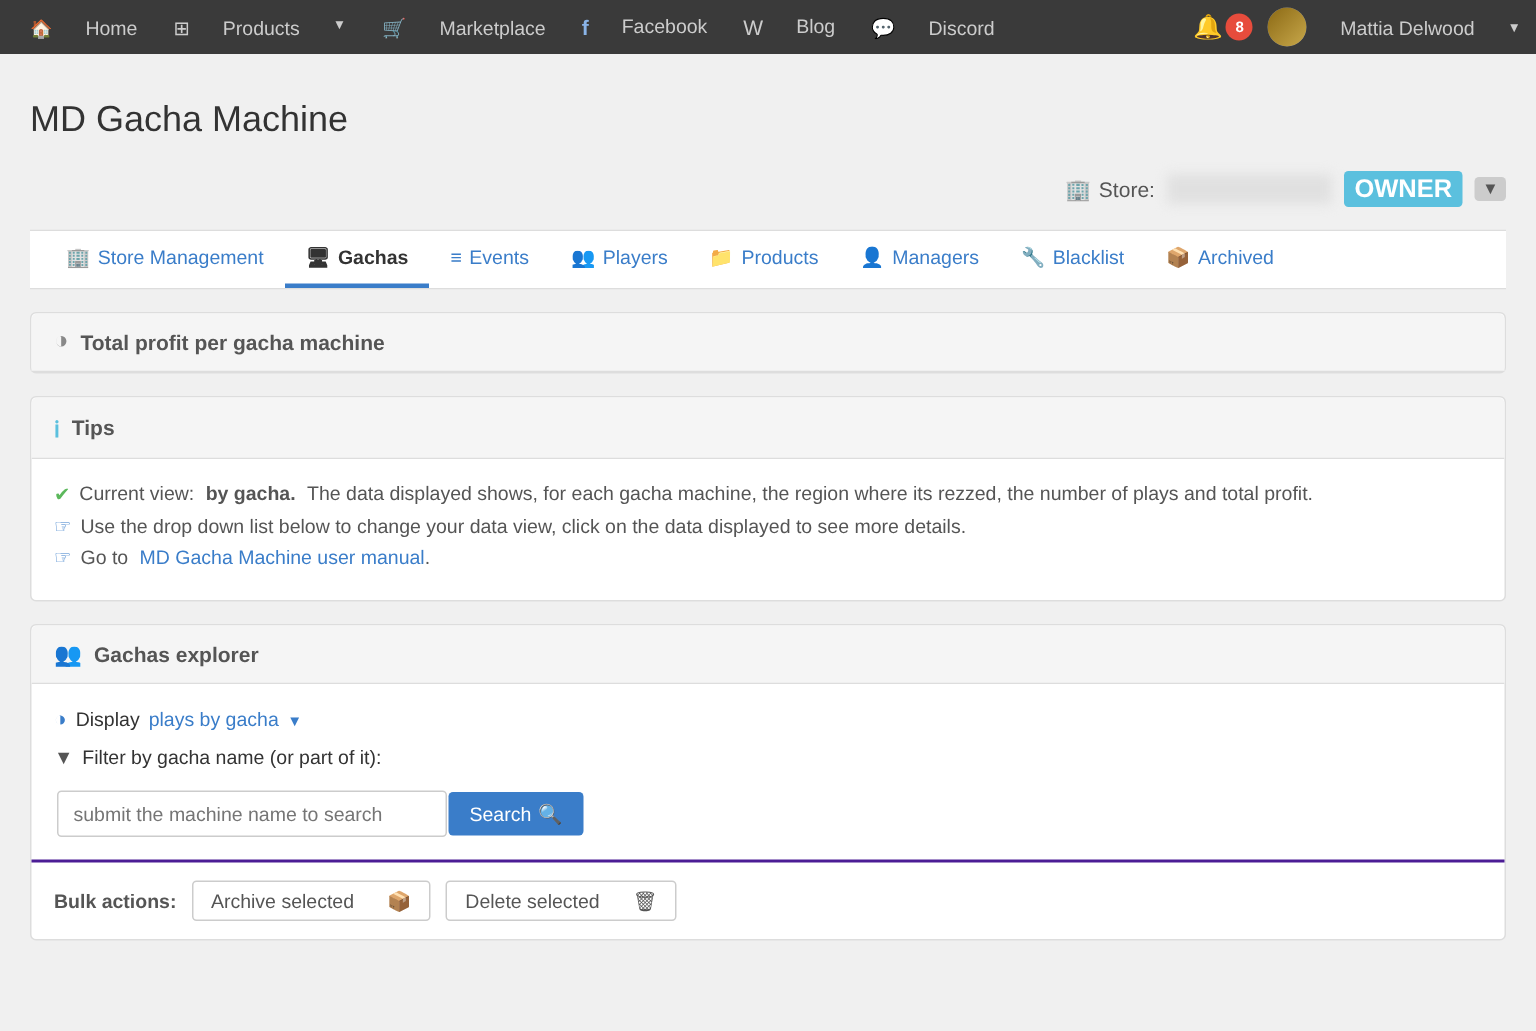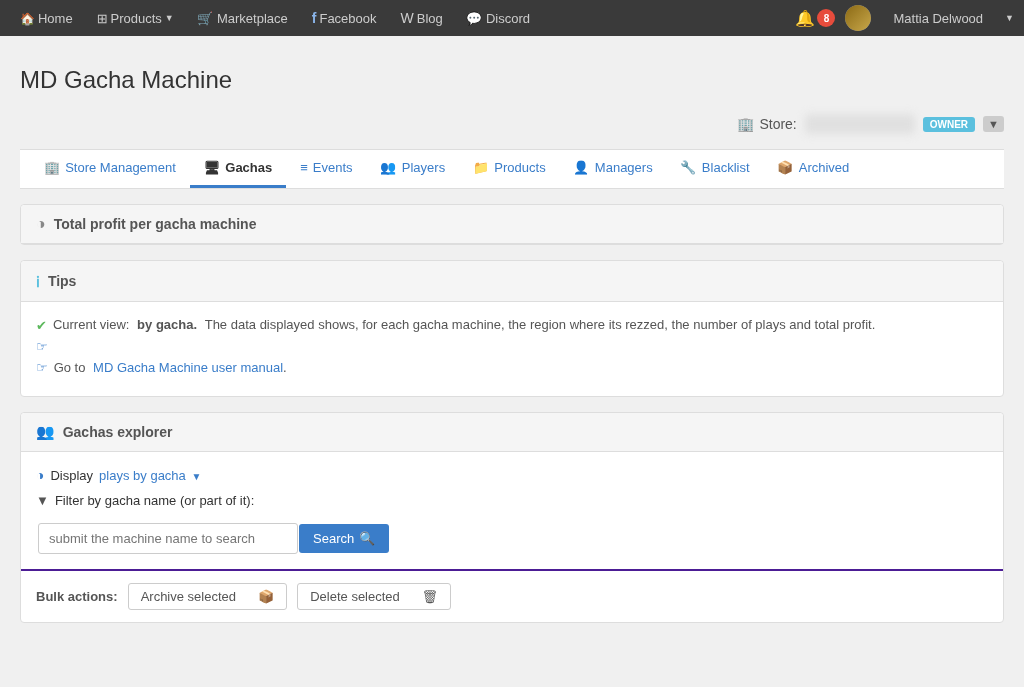--- a/index.html
+++ b/index.html
@@ -14,22 +14,22 @@
       padding: 0 10px;
       height: 36px;
     }
     .topnav-left { display: flex; align-items: center; flex: 1; gap: 4px; }
     .topnav-item {
       color: #ccc;
       text-decoration: none;
       padding: 6px 10px;
       font-size: 13px;
       display: flex;
-      align-items: center;
-      gap: 3px;
+      align-items: flex-start;
+      gap: 22px;
       cursor: pointer;
       border-radius: 3px;
     }
     .topnav-right { display: flex; align-items: center; gap: 10px; }
     .notif-bell {
       position: relative;
       cursor: pointer;
       display: flex;
       align-items: center;
     }
@@ -96,21 +96,21 @@
       background: #e0e0e0;
       width: 110px;
       height: 20px;
       border-radius: 3px;
       filter: blur(4px);
       display: inline-block;
     }
     .owner-badge {
       background: #5bc0de;
       color: white;
-      font-size: 10px;
+      font-size: 17px;
       font-weight: bold;
       padding: 2px 7px;
       border-radius: 3px;
       text-align: center;
     }
     .store-dropdown-btn {
       background: #ccc;
       border: none;
       cursor: pointer;
       padding: 2px 5px;
@@ -363,20 +363,21 @@
         <div class="tip-line">
           <span style="color:#5cb85c;font-size:13px;margin-top:1px;">✔</span>
           <span>
             <span>Current view:</span>
             <span class="tip-bold" style="margin-left:4px;">by gacha.</span>
             <span style="margin-left:4px;">The data displayed shows, for each gacha machine, the region where its rezzed, the number of plays and total profit.</span>
           </span>
         </div>
         <div class="tip-line">
           <span style="color:#3a7dc9;font-size:13px;">☞</span>
+          <span>Use the drop down list below to change your data view, click on the data displayed to see more details.</span>
         </div>
         <div class="tip-line">
           <span style="color:#3a7dc9;font-size:13px;">☞</span>
           <span>
             <span>Go to</span>
             <a class="tip-link" style="margin-left:4px;">MD Gacha Machine user manual</a><span>.</span>
           </span>
         </div>
       </div>
     </div>

